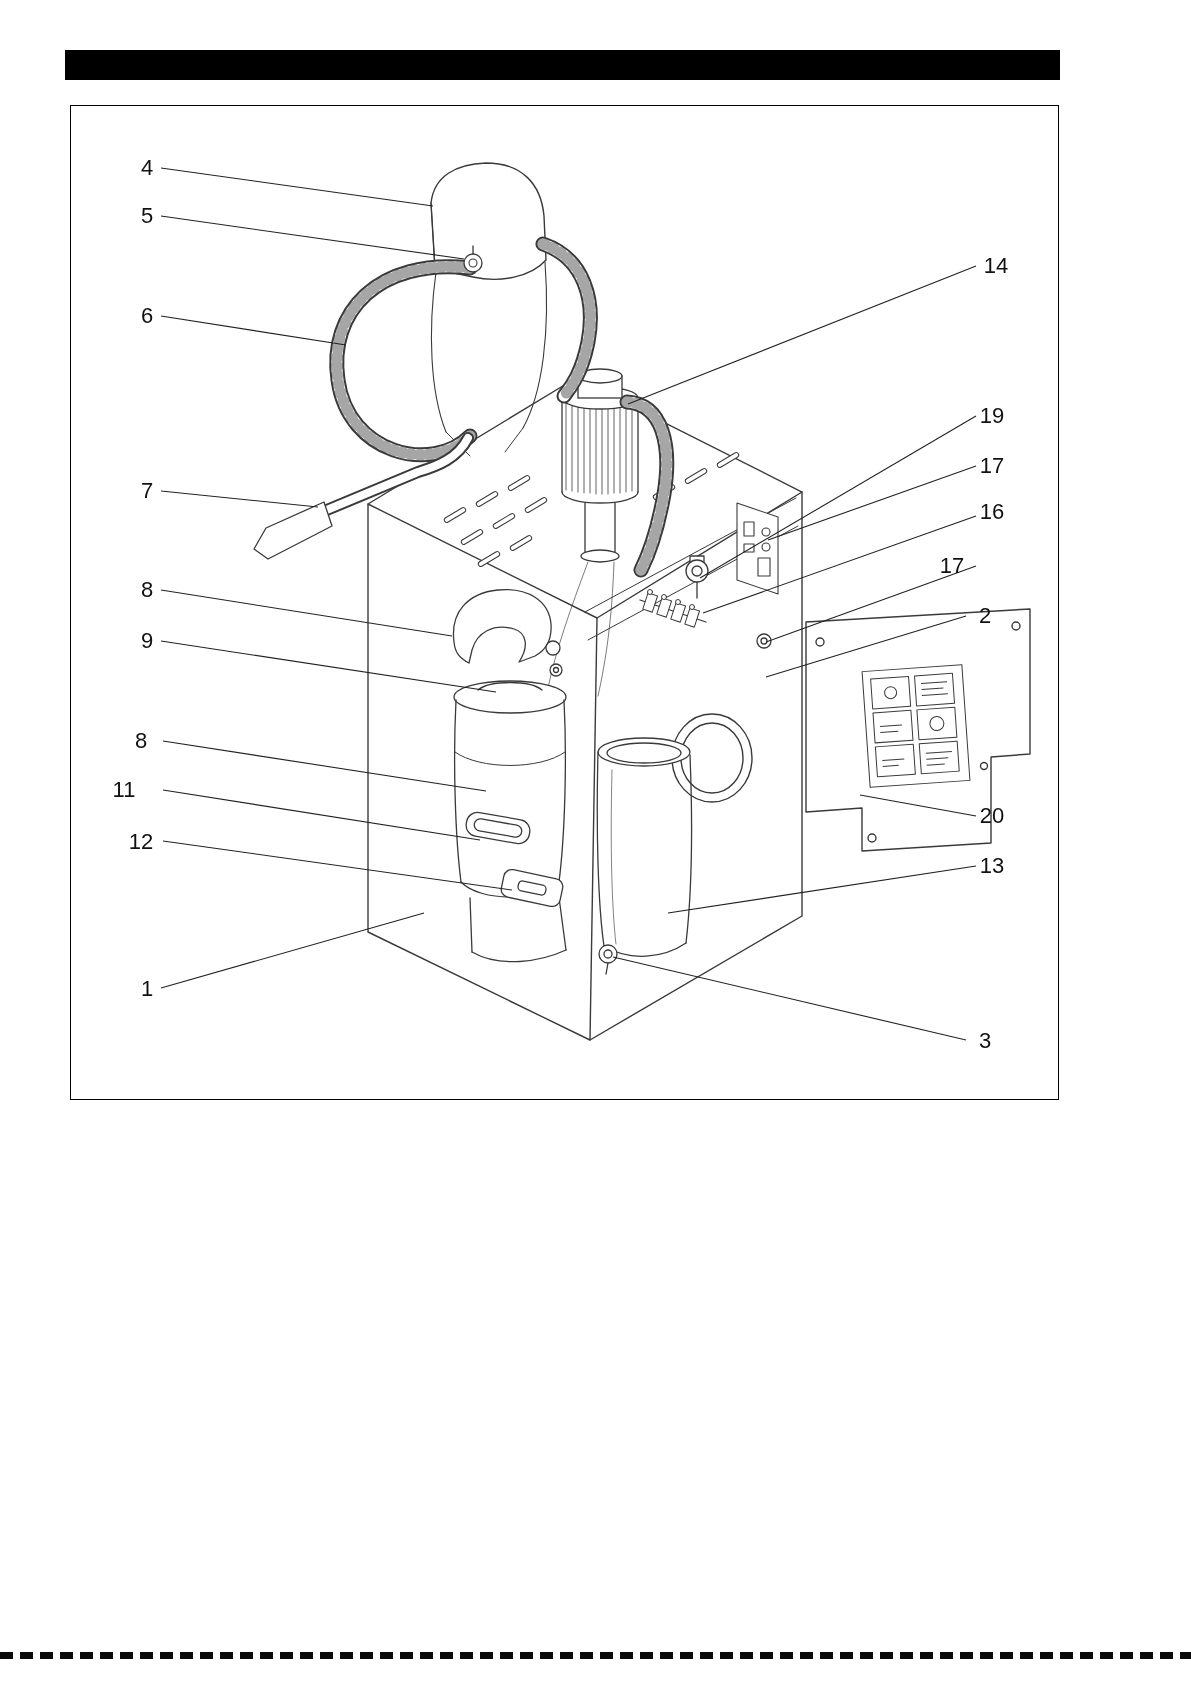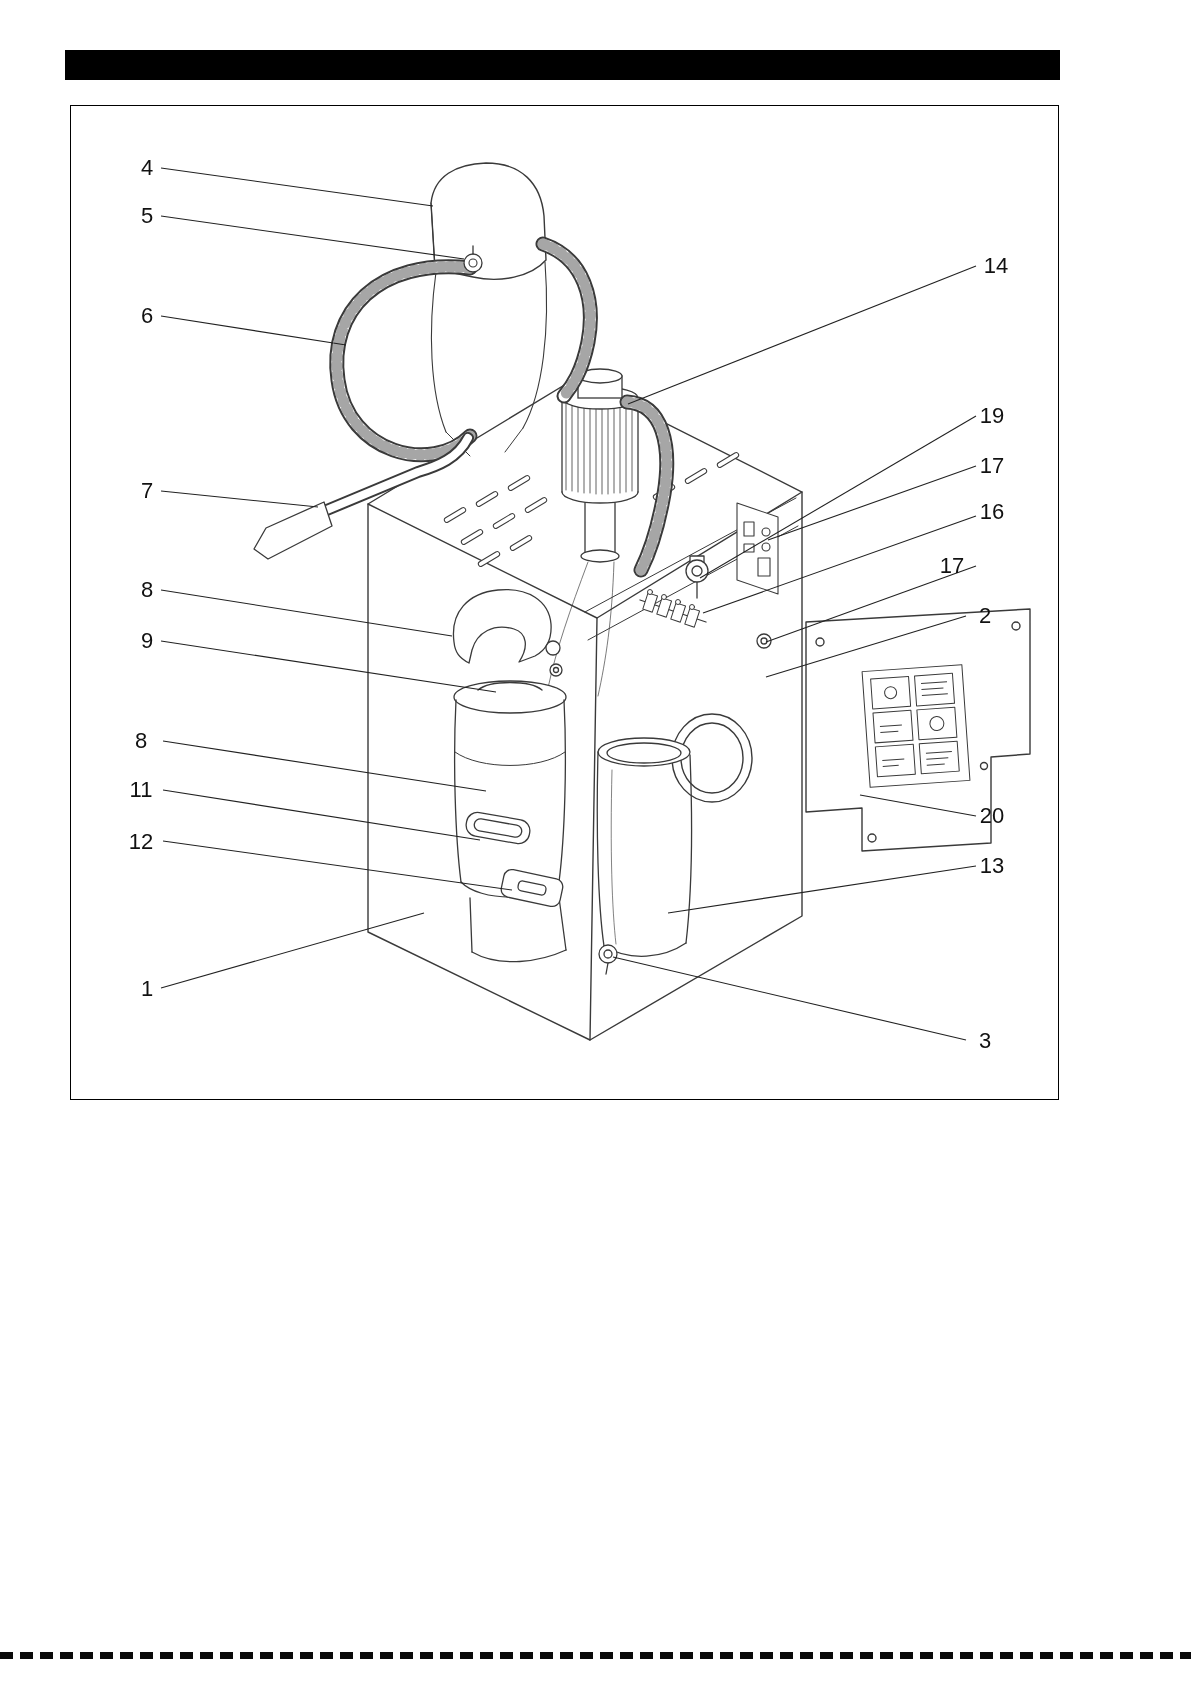--- a/index.html
+++ b/index.html
@@ -242,21 +242,21 @@
     </g>
   </svg>
 
   <div class="callout" style="left:147px;top:168px">4</div>
   <div class="callout" style="left:147px;top:216px">5</div>
   <div class="callout" style="left:147px;top:316px">6</div>
   <div class="callout" style="left:147px;top:491px">7</div>
   <div class="callout" style="left:147px;top:590px">8</div>
   <div class="callout" style="left:147px;top:641px">9</div>
   <div class="callout" style="left:141px;top:741px">8</div>
-  <div class="callout" style="left:141px;top:790px">11</div>
+  <div class="callout" style="left:124px;top:790px">11</div>
   <div class="callout" style="left:141px;top:842px">12</div>
   <div class="callout" style="left:147px;top:989px">1</div>
   <div class="callout" style="left:996px;top:266px">14</div>
   <div class="callout" style="left:992px;top:416px">19</div>
   <div class="callout" style="left:992px;top:466px">17</div>
   <div class="callout" style="left:992px;top:512px">16</div>
   <div class="callout" style="left:952px;top:566px">17</div>
   <div class="callout" style="left:985px;top:616px">2</div>
   <div class="callout" style="left:992px;top:816px">20</div>
   <div class="callout" style="left:992px;top:866px">13</div>

